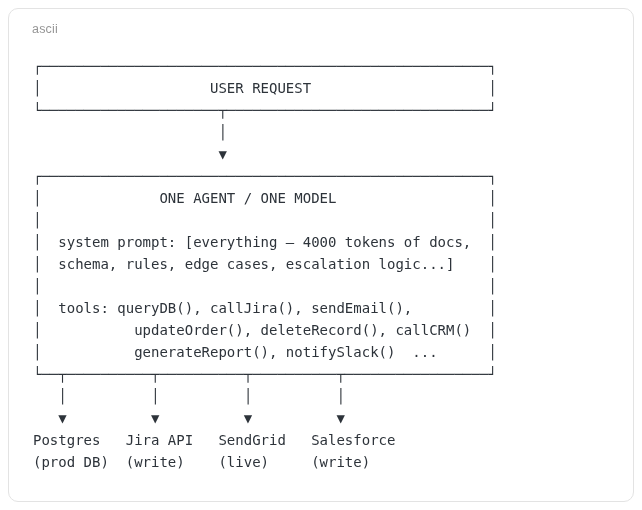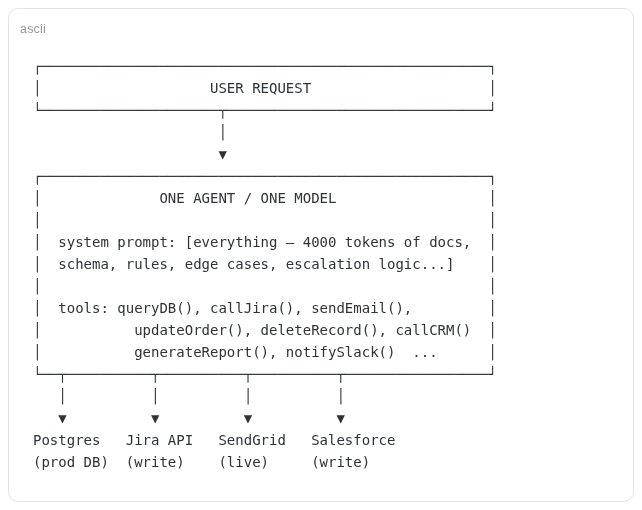--- a/index.html
+++ b/index.html
@@ -23,21 +23,21 @@
     top: 8px;
     width: 626px;
     height: 494px;
     background: var(--card-bg);
     border: 1px solid var(--card-border);
     border-radius: 10px;
     overflow: hidden;
   }
   .lang-label {
     position: absolute;
-    left: 11px;
+    left: 23px;
     top: 13px;
     font-size: 12.5px;
     line-height: 15px;
     color: var(--muted);
     letter-spacing: 0.2px;
     font-family: "Liberation Sans", sans-serif;
   }
   .ascii-art {
     position: absolute;
     left: 24px;

